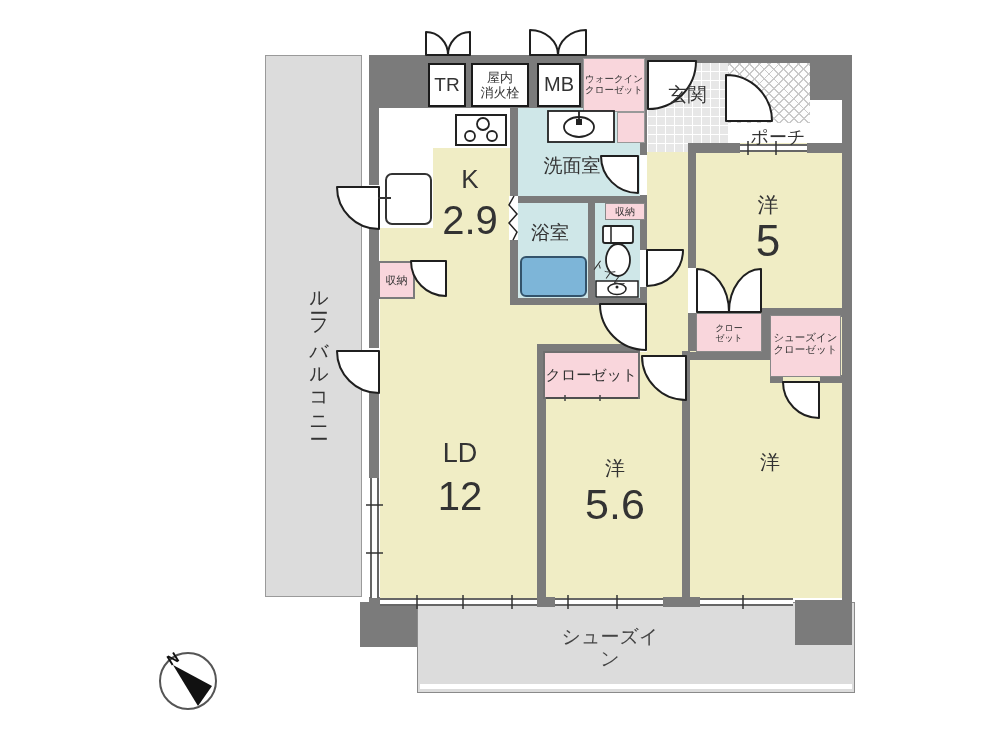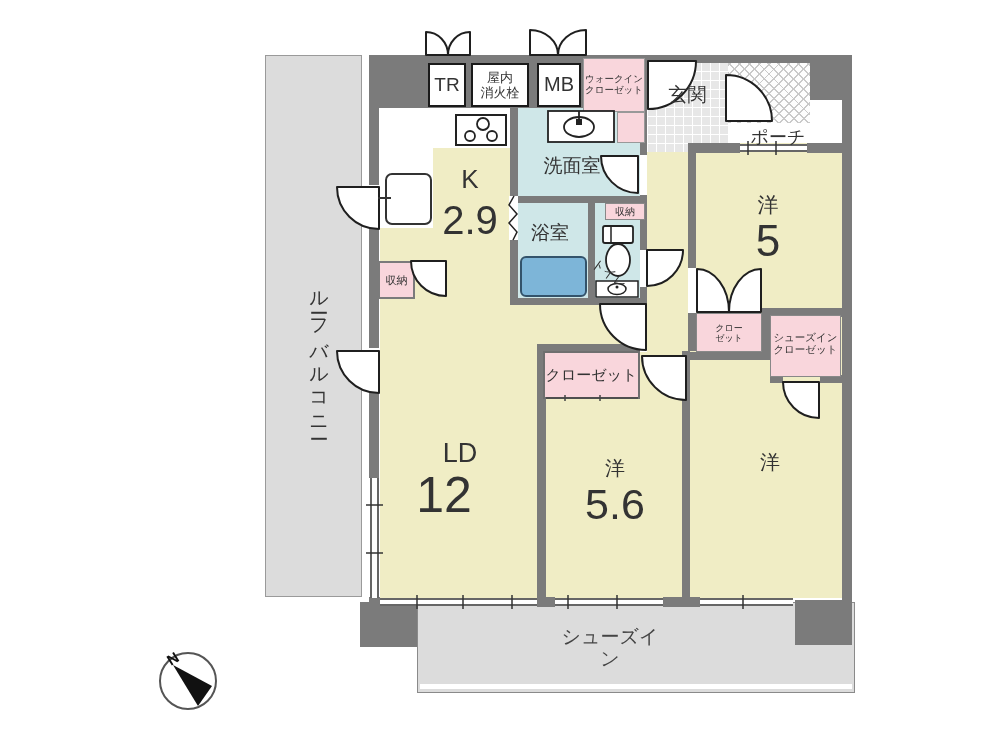--- a/index.html
+++ b/index.html
@@ -211,21 +211,21 @@
   <div class="abs lbl" style="left:647px;top:82px;width:81px;height:26px;font-size:19px;">玄関</div>
   <div class="abs lbl" style="left:736px;top:86px;width:84px;height:22px;font-size:18px;margin-top:40px;">ポーチ</div>
   <div class="abs lbl" style="left:512px;top:154px;width:120px;height:24px;font-size:19px;">洗面室</div>
   <div class="abs lbl" style="left:512px;top:221px;width:76px;height:24px;font-size:19px;">浴室</div>
   <div class="abs lbl" style="left:592px;top:250px;width:56px;height:18px;font-size:13px;transform:rotate(36deg);transform-origin:left top;">トイレ</div>
   <div class="abs lbl" style="left:378px;top:261px;width:37px;height:38px;font-size:11px;">収納</div>
   <div class="abs lbl" style="left:605px;top:203px;width:40px;height:17px;font-size:10px;">収納</div>
   <div class="abs lbl" style="left:430px;top:165px;width:80px;height:30px;font-size:26px;">K</div>
   <div class="abs lbl" style="left:426px;top:196px;width:88px;height:48px;font-size:40px;">2.9</div>
   <div class="abs lbl" style="left:425px;top:438px;width:70px;height:32px;font-size:27px;">LD</div>
-  <div class="abs lbl" style="left:404px;top:470px;width:80px;height:52px;font-size:50px;">12</div>
+  <div class="abs lbl" style="left:420px;top:470px;width:80px;height:52px;font-size:40px;">12</div>
   <div class="abs lbl" style="left:748px;top:192px;width:40px;height:26px;font-size:21px;">洋</div>
   <div class="abs lbl" style="left:746px;top:216px;width:44px;height:50px;font-size:44px;">5</div>
   <div class="abs lbl" style="left:696px;top:317px;width:66px;height:32px;font-size:9px;flex-direction:column;">
     <span>クロー</span>
     <span>ゼット</span>
   </div>
   <div class="abs lbl" style="left:770px;top:324px;width:71px;height:38px;font-size:10.5px;flex-direction:column;">
     <span>シューズイン</span>
     <span>クローゼット</span>
   </div>

